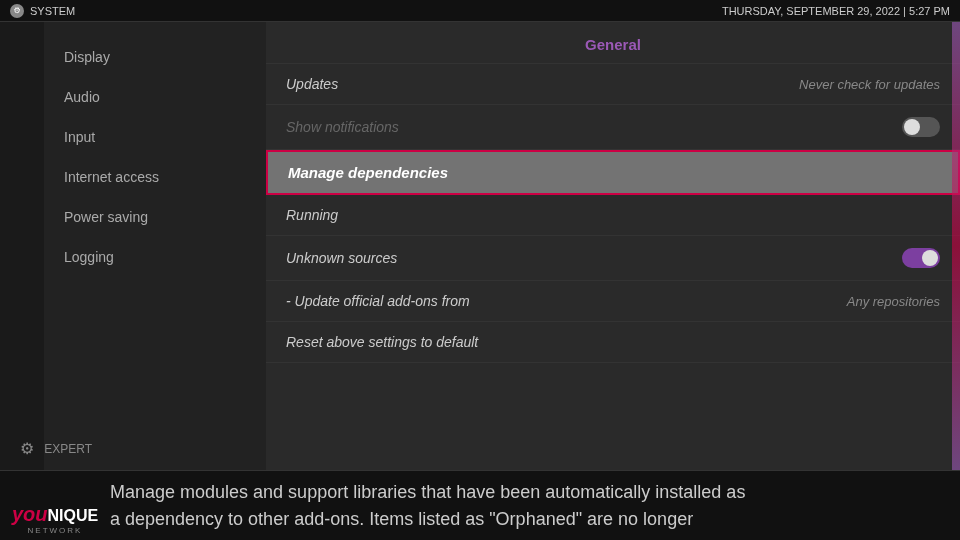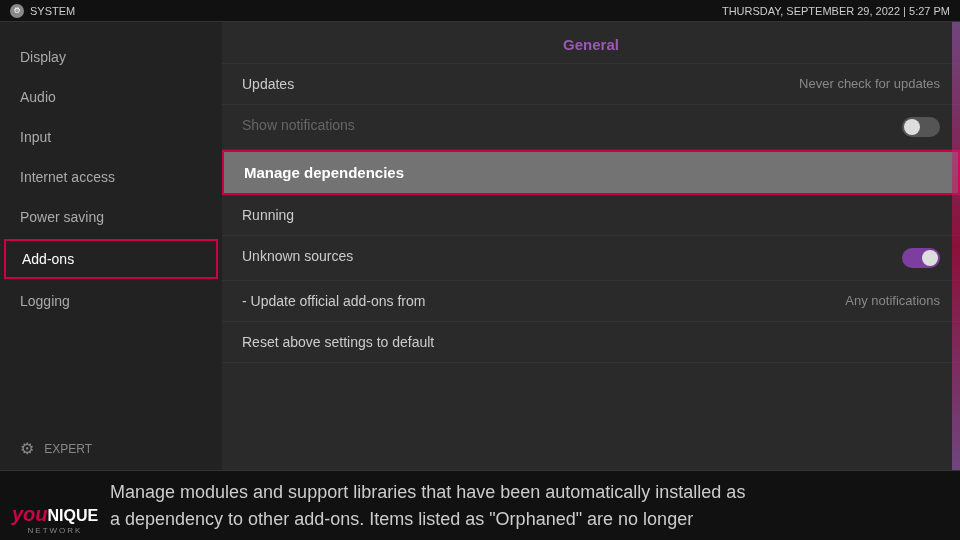--- a/index.html
+++ b/index.html
@@ -42,20 +42,21 @@
     }
     #topbar-right {
       color: #ccc;
       font-size: 11px;
     }
 
     
     #main {
       display: flex;
       height: calc(540px - 22px - 70px);
+      padding-left: 44px;
     }
 
     
     #sidebar {
       width: 222px;
       background: #222;
       padding: 15px 0;
       flex-shrink: 0;
     }
     .sidebar-item {
@@ -99,26 +100,27 @@
       text-align: center;
       color: #9b59b6;
       font-size: 15px;
       padding: 14px 0 10px;
       border-bottom: 1px solid #333;
       font-weight: bold;
     }
 
     .setting-row {
       display: flex;
-      align-items: flex-start;
+      align-items: center;
       justify-content: space-between;
       padding: 12px 20px;
       border-bottom: 1px solid #333;
       color: #ccc;
       font-size: 14px;
+      font-style: italic;
     }
     .setting-row.highlighted {
       background: #737373;
       border: 2px solid #cc0044;
       color: #fff;
       font-size: 15px;
       font-weight: bold;
     }
     .setting-row.dimmed {
       color: #666;
@@ -237,23 +239,20 @@
     </div>
     <div class="sidebar-item">
       <span>Input</span>
     </div>
     <div class="sidebar-item">
       <span>Internet access</span>
     </div>
     <div class="sidebar-item">
       <span>Power saving</span>
     </div>
-    <div class="sidebar-item active">
-      <span>Add-ons</span>
-    </div>
     <div class="sidebar-item">
       <span>Logging</span>
     </div>
   </div>
 
   <div id="content">
     <div id="content-title">General</div>
 
     <div class="setting-row">
       <span>Updates</span>
@@ -273,21 +272,21 @@
       <span>Running</span>
     </div>
 
     <div class="setting-row">
       <span>Unknown sources</span>
       <div class="toggle on"></div>
     </div>
 
     <div class="setting-row">
       <span>- Update official add-ons from</span>
-      <span class="right-value">Any notifications</span>
+      <span class="right-value">Any repositories</span>
     </div>
 
     <div class="setting-row">
       <span>Reset above settings to default</span>
     </div>
   </div>
 </div>
 
 <div id="side-decoration"></div>
 

